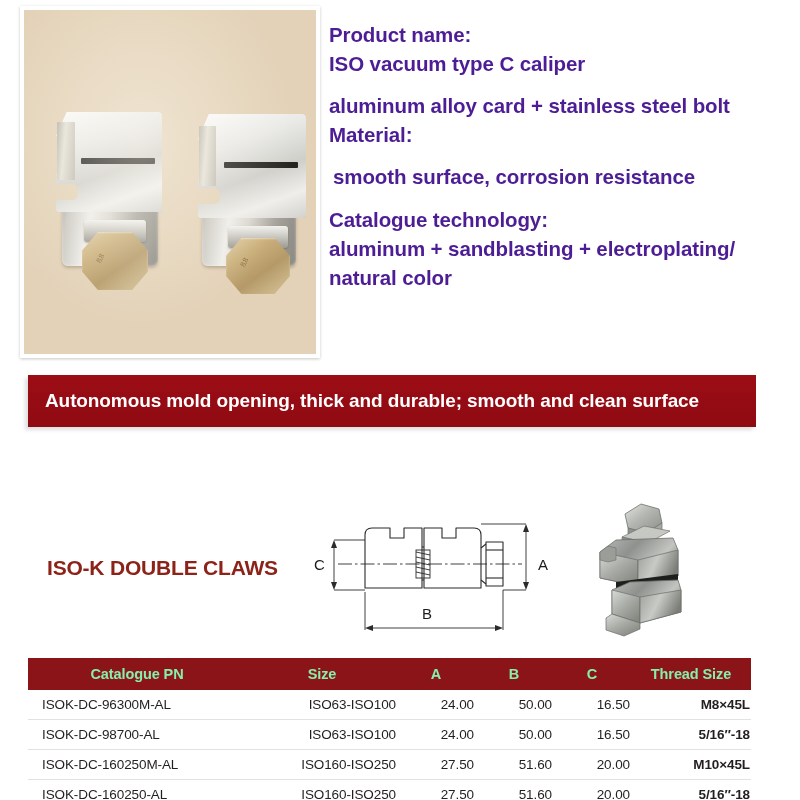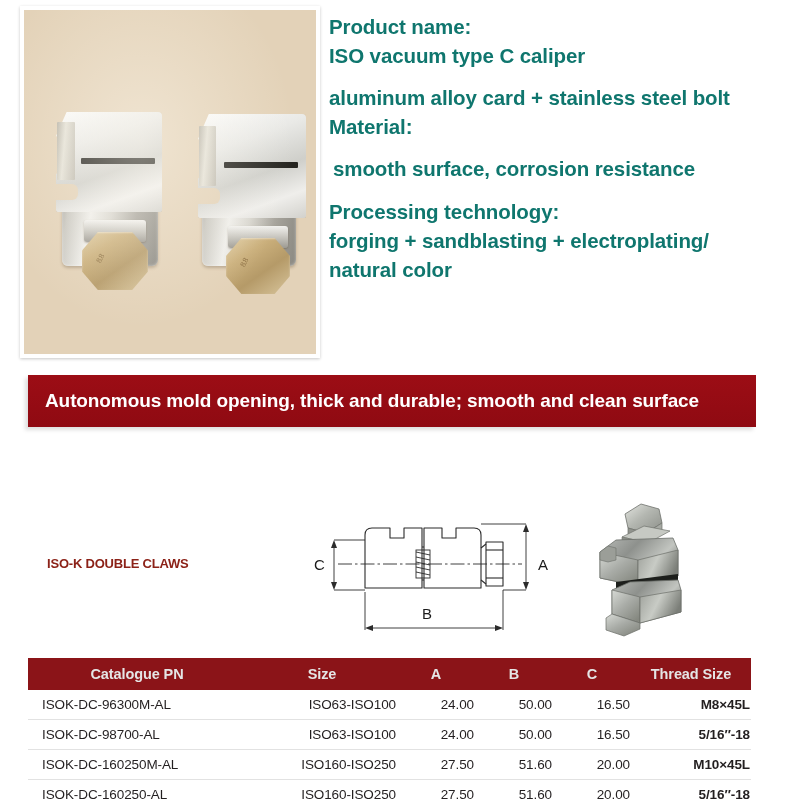--- a/index.html
+++ b/index.html
@@ -93,23 +93,23 @@
     font-size: 8px;
     font-family: "Liberation Serif", serif;
     transform: rotate(-62deg);
     letter-spacing: -0.5px;
   }
 
   
   .spec {
     position: absolute;
     left: 329px;
-    top: 12px;
+    top: 20px;
     width: 472px;
-    color: #0f766e;
+    color: #4c1d95;
   }
   .spec-group { margin-bottom: 13px; }
   .spec-line {
     font-size: 20.5px;
     font-weight: bold;
     line-height: 1.42;
     white-space: nowrap;
     letter-spacing: -0.1px;
   }
   .spec-group.indent .spec-line { padding-left: 4px; }
@@ -136,21 +136,21 @@
     font-weight: bold;
     white-space: nowrap;
     letter-spacing: -0.1px;
   }
 
   
   .section-title {
     position: absolute;
     left: 47px;
     top: 556px;
-    font-size: 13px;
+    font-size: 21px;
     font-weight: bold;
     color: #8c2218;
     letter-spacing: -0.2px;
     white-space: nowrap;
   }
 
   
   .drawing {
     position: absolute;
     left: 298px;
@@ -172,21 +172,21 @@
   .spec-table {
     position: absolute;
     left: 28px;
     top: 658px;
     width: 712px;
     border-collapse: collapse;
     table-layout: fixed;
   }
   .spec-table th {
     background: #8B1418;
-    color: #e5e5e5;
+    color: #86efac;
     font-size: 14.5px;
     font-weight: bold;
     height: 30px;
     text-align: center;
     letter-spacing: -0.1px;
   }
   .spec-table td {
     font-size: 13.5px;
     color: #231f20;
     height: 27px;
@@ -247,22 +247,22 @@
   <div class="spec-group">
     <div class="spec-line">aluminum alloy card + stainless steel bolt</div>
     <div class="spec-line">Material:</div>
   </div>
 
   <div class="spec-group indent">
     <div class="spec-line">smooth surface, corrosion resistance</div>
   </div>
 
   <div class="spec-group">
-    <div class="spec-line">Processing technology:</div>
-    <div class="spec-line">forging + sandblasting + electroplating/</div>
+    <div class="spec-line">Catalogue technology:</div>
+    <div class="spec-line">aluminum + sandblasting + electroplating/</div>
     <div class="spec-line">natural color</div>
   </div>
 
 </div>
 
 <div class="banner">
   <div class="banner-text">Autonomous mold opening, thick and durable; smooth and clean surface</div>
 </div>
 
 <div class="section-title">ISO-K DOUBLE CLAWS</div>

